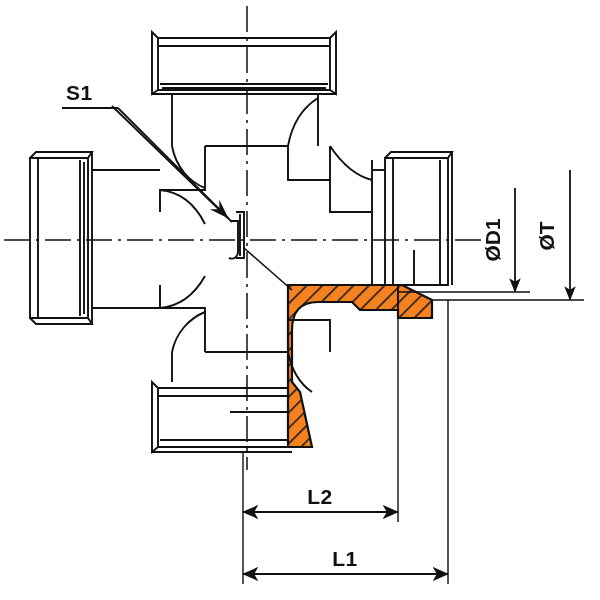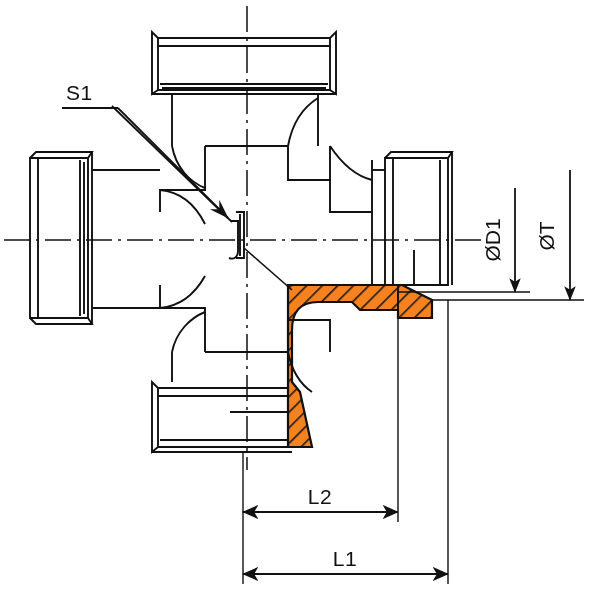--- a/index.html
+++ b/index.html
@@ -1,18 +1,18 @@
 <!DOCTYPE html>
 <html><head>
 <meta charset="utf-8">
 <style>
   html,body{margin:0;padding:0;background:#ffffff;}
   body{width:600px;height:600px;overflow:hidden;
        font-family:"Liberation Sans", sans-serif;}
-  #stage{position:relative;width:600px;height:441px;background:#eab308;}
+  #stage{position:relative;width:600px;height:441px;background:#eab308;font-weight:bold;}
   svg{display:block;}
   .lbl{font-family:"Liberation Sans", sans-serif;font-size:21px;fill:#111;
        letter-spacing:0.5px;}
   .lbl-rot{font-family:"Liberation Sans", sans-serif;font-size:21px;fill:#111;}
 </style>
 </head>
 <body>
 
 <div id="stage">
 <svg width="600" height="600" viewBox="0 0 600 600">

